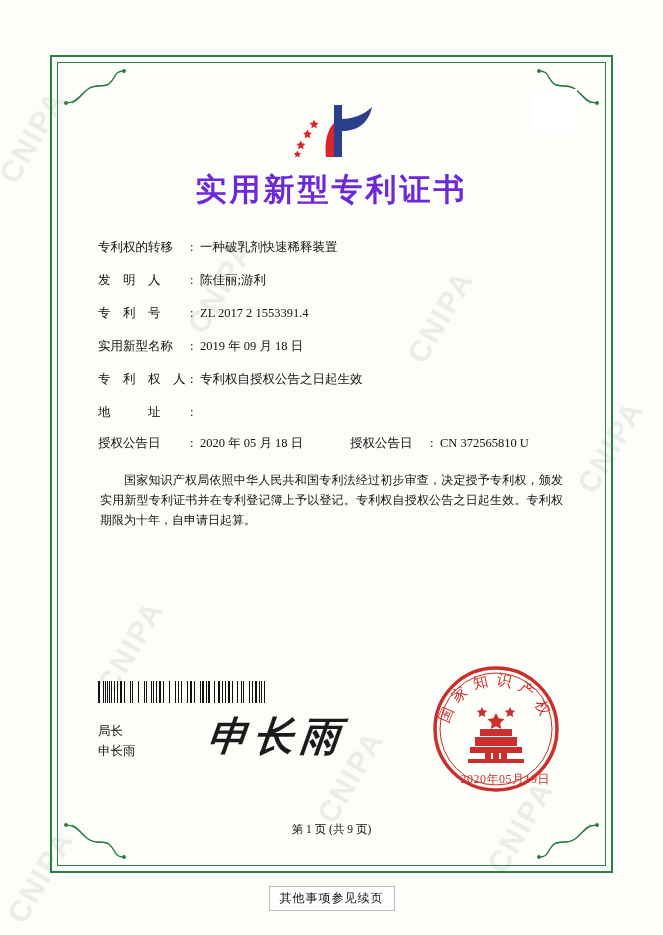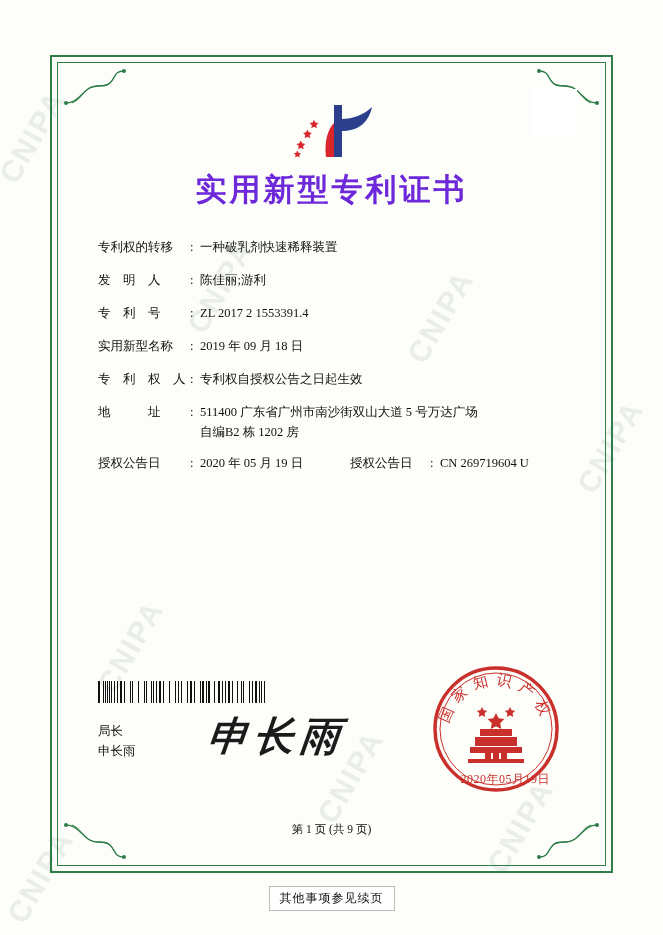--- a/index.html
+++ b/index.html
@@ -348,44 +348,41 @@
 
         <div class="field-row">
           <div class="f-label">专　利　权　人</div>
           <div class="f-colon">:</div>
           <div class="f-value">专利权自授权公告之日起生效</div>
         </div>
 
         <div class="field-row" style="margin-bottom:14px;">
           <div class="f-label">地　　　址</div>
           <div class="f-colon">:</div>
-          <div class="f-value">
-            <div>511400 广东省广州市南沙街双山大道 5 号万达广场</div>
-            <div style="margin-top:3px;">自编B2 栋 1202 房</div>
-          </div>
         </div>
 
         <div class="field-row">
           <div class="row-split">
             <div class="left">
               <div class="f-label">授权公告日</div>
               <div class="f-colon">:</div>
-              <div class="f-value">2020 年 05 月 19 日</div>
+              <div class="f-value">2020 年 05 月 18 日</div>
             </div>
             <div class="right" style="display:flex;">
               <div style="flex:0 0 80px;">授权公告日</div>
               <div class="f-colon">:</div>
-              <div style="flex:1 1 auto;">CN 269719604 U</div>
+              <div style="flex:1 1 auto;">CN 372565810 U</div>
             </div>
           </div>
         </div>
 
       </div>
 
       <div class="paras">
+        <p>国家知识产权局依照中华人民共和国专利法经过初步审查，决定授予专利权，颁发实用新型专利证书并在专利登记簿上予以登记。专利权自授权公告之日起生效。专利权期限为十年，自申请日起算。</p>
       </div>
 
       <div id="barcode">
           <i style="width: 3px; margin-right: 2px;"></i>
           <i style="width: 1px; margin-right: 1px; background: transparent;"></i>
           <i style="width: 2px; margin-right: 1px;"></i>
           <i style="width: 2px; margin-right: 1px;"></i>
           <i style="width: 1px; margin-right: 1px;"></i>
           <i style="width: 3px; margin-right: 1px;"></i>
           <i style="width: 2px; margin-right: 2px;"></i>

